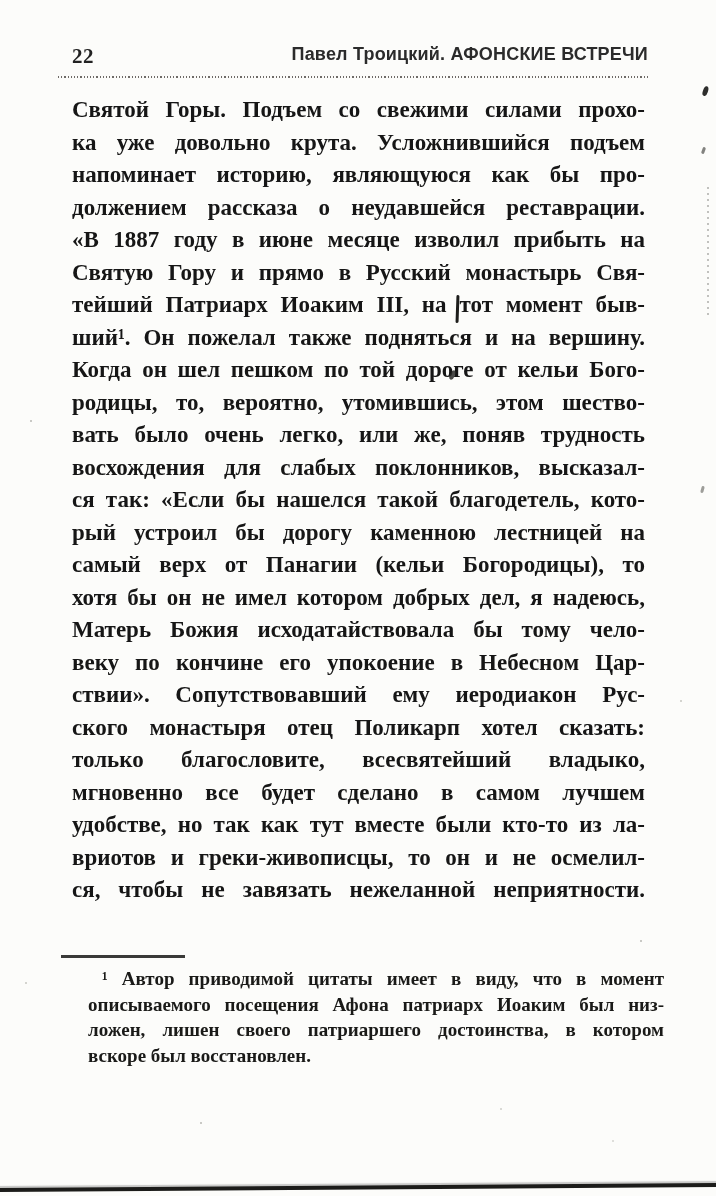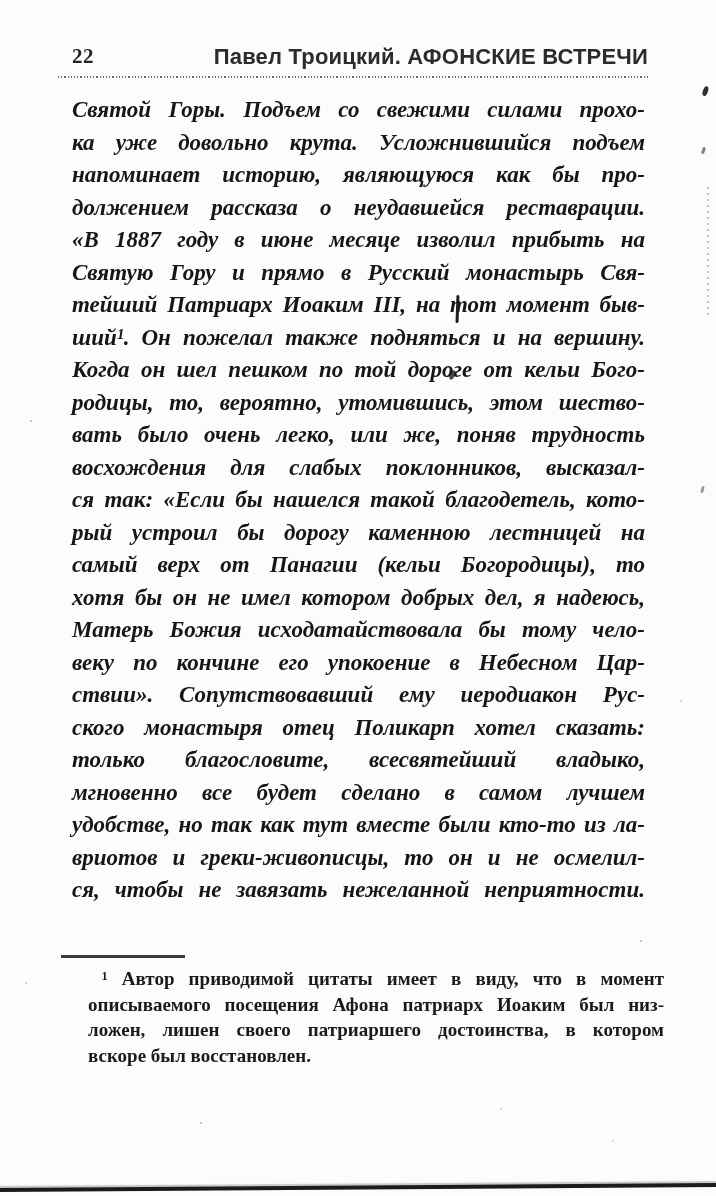--- a/index.html
+++ b/index.html
@@ -15,35 +15,35 @@
   .hdr{
     position:absolute;left:72px;top:44px;width:576px;height:26px;
     display:flex;justify-content:space-between;align-items:flex-start;
   }
   .pagenum{
     font-family:"Liberation Serif","DejaVu Serif",serif;
     font-size:21px;font-weight:600;color:#222;letter-spacing:.5px;
   }
   .runtitle{
     font-family:"Liberation Sans","DejaVu Sans",sans-serif;
-    font-size:22px;font-weight:600;color:#2b2b2b;letter-spacing:.2px;
+    font-size:18px;font-weight:600;color:#2b2b2b;letter-spacing:.2px;
   }
   .hdr-rule{
     position:absolute;left:58px;top:76px;width:592px;height:2px;
     background:repeating-linear-gradient(90deg,#55514d 0 1.3px,transparent 1.3px 3.2px);
     opacity:.85;
   }
   
   .bodytext{
     position:absolute;left:72px;top:94px;width:573px;
   }
   .bodytext > div{
     font-size:23px;font-weight:700;line-height:32.5px;height:32.5px;
     text-align:justify;text-align-last:justify;text-justify:inter-word;
-    white-space:normal;overflow:visible;color:#161616;font-style:italic;
+    white-space:normal;overflow:visible;color:#161616;
   }
   
   .fn-sep{
     position:absolute;left:61px;top:955px;width:124px;height:2.5px;
     background:#3a3a38;
   }
   .footnote{
     position:absolute;left:72px;top:966px;width:576px;margin-left:16px;
   }
   .footnote > div{

